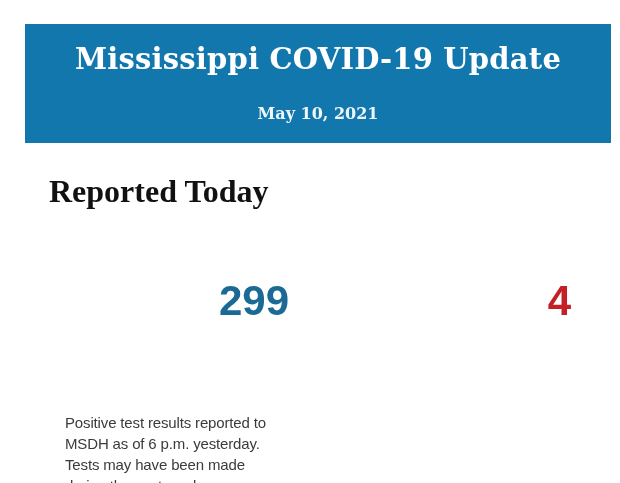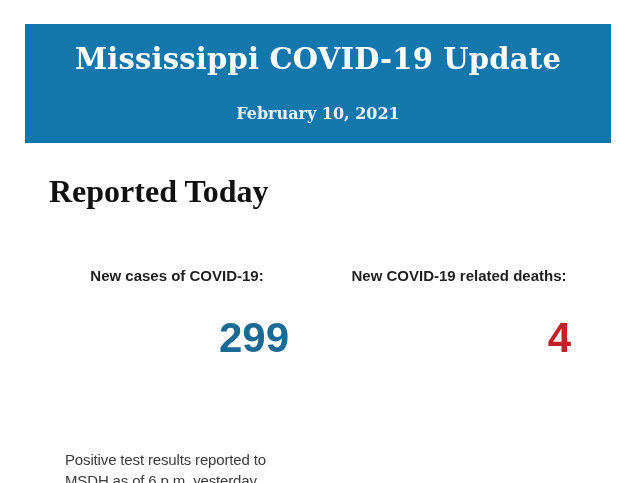--- a/index.html
+++ b/index.html
@@ -84,29 +84,27 @@
       letter-spacing: -0.15px;
       color: var(--body-text, #3b3b3b);
       text-align: left;
     }
   </style>
 </head>
 <body>
 
 <div class="banner">
   <div class="banner-title">Mississippi COVID-19 Update</div>
-  <div class="banner-date">February 10, 2021</div>
+  <div class="banner-date">May 10, 2021</div>
 </div>
 
 <h1 class="section-title">Reported Today</h1>
 
 <div class="stats">
   <div class="stat">
-    <div class="stat-label">New cases of COVID-19:</div>
     <div class="stat-value cases">299</div>
     <div class="stat-desc">Positive test results reported to MSDH as of 6 p.m. yesterday. Tests may have been made during the past week,</div>
   </div>
 
   <div class="stat">
-    <div class="stat-label">New COVID-19 related deaths:</div>
     <div class="stat-value deaths">4</div>
   </div>
 </div>
 
 </body></html>

